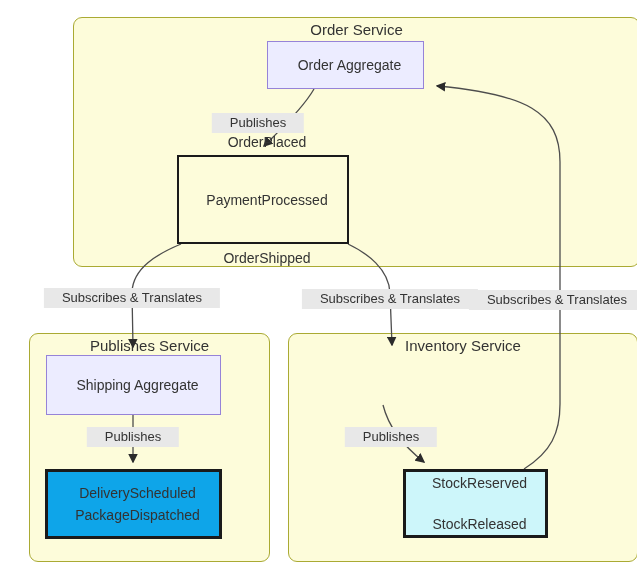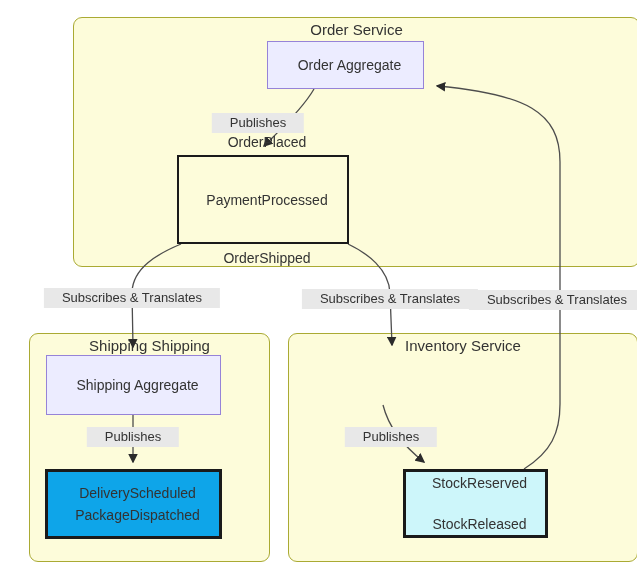--- a/index.html
+++ b/index.html
@@ -80,21 +80,21 @@
 </head>
 <body>
 
 <div id="stage">
 
   <div class="cluster" style="left:57px;top:17px;width:565px;height:248px;">
     <div class="cluster-title">Order Service</div>
   </div>
 
   <div class="cluster" style="left:13px;top:333px;width:239px;height:227px;">
-    <div class="cluster-title">Shipping Shipping</div>
+    <div class="cluster-title">Publishes Service</div>
   </div>
 
   <div class="cluster" style="left:272px;top:333px;width:348px;height:227px;">
     <div class="cluster-title">Inventory Service</div>
   </div>
 
   <svg id="edges" width="637" height="572" viewBox="0 0 637 572">
     <defs>
       <marker id="arrow" viewBox="0 0 10 10" refX="8.5" refY="5" markerWidth="7.5" markerHeight="7.5" orient="auto-start-reverse">
         <path d="M0,0 L10,5 L0,10 z" fill="#2b2b2b"></path>

